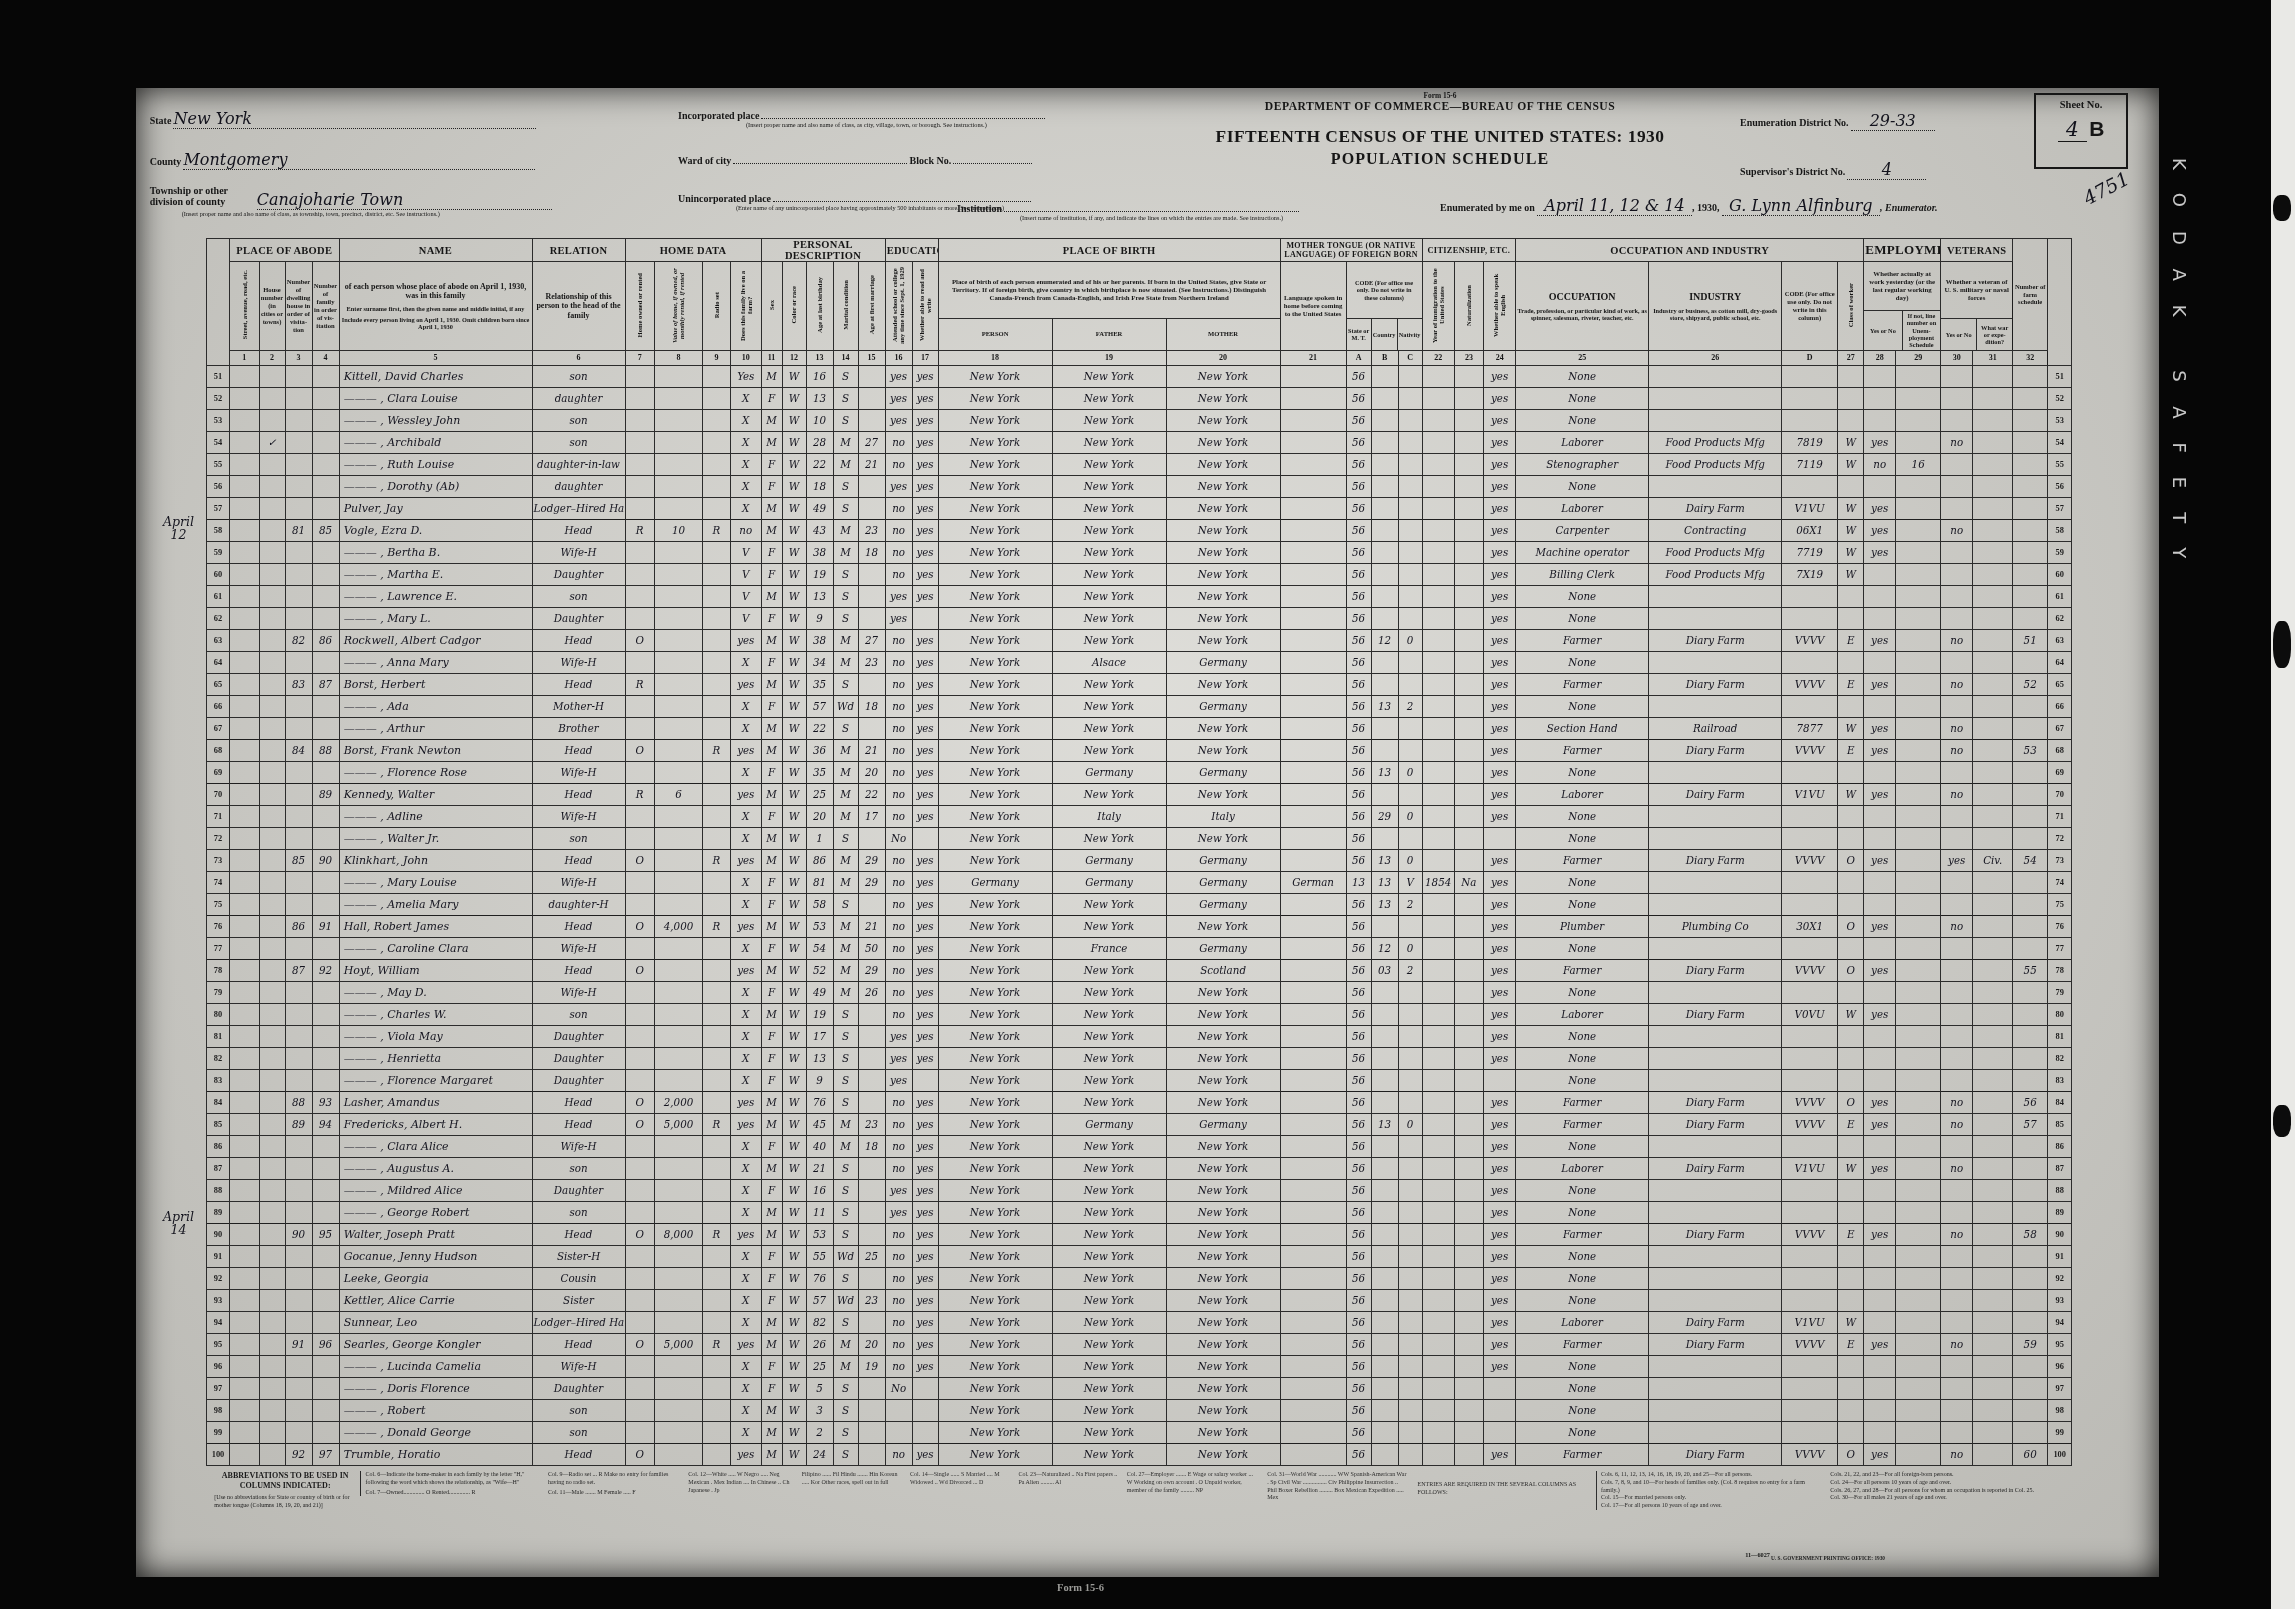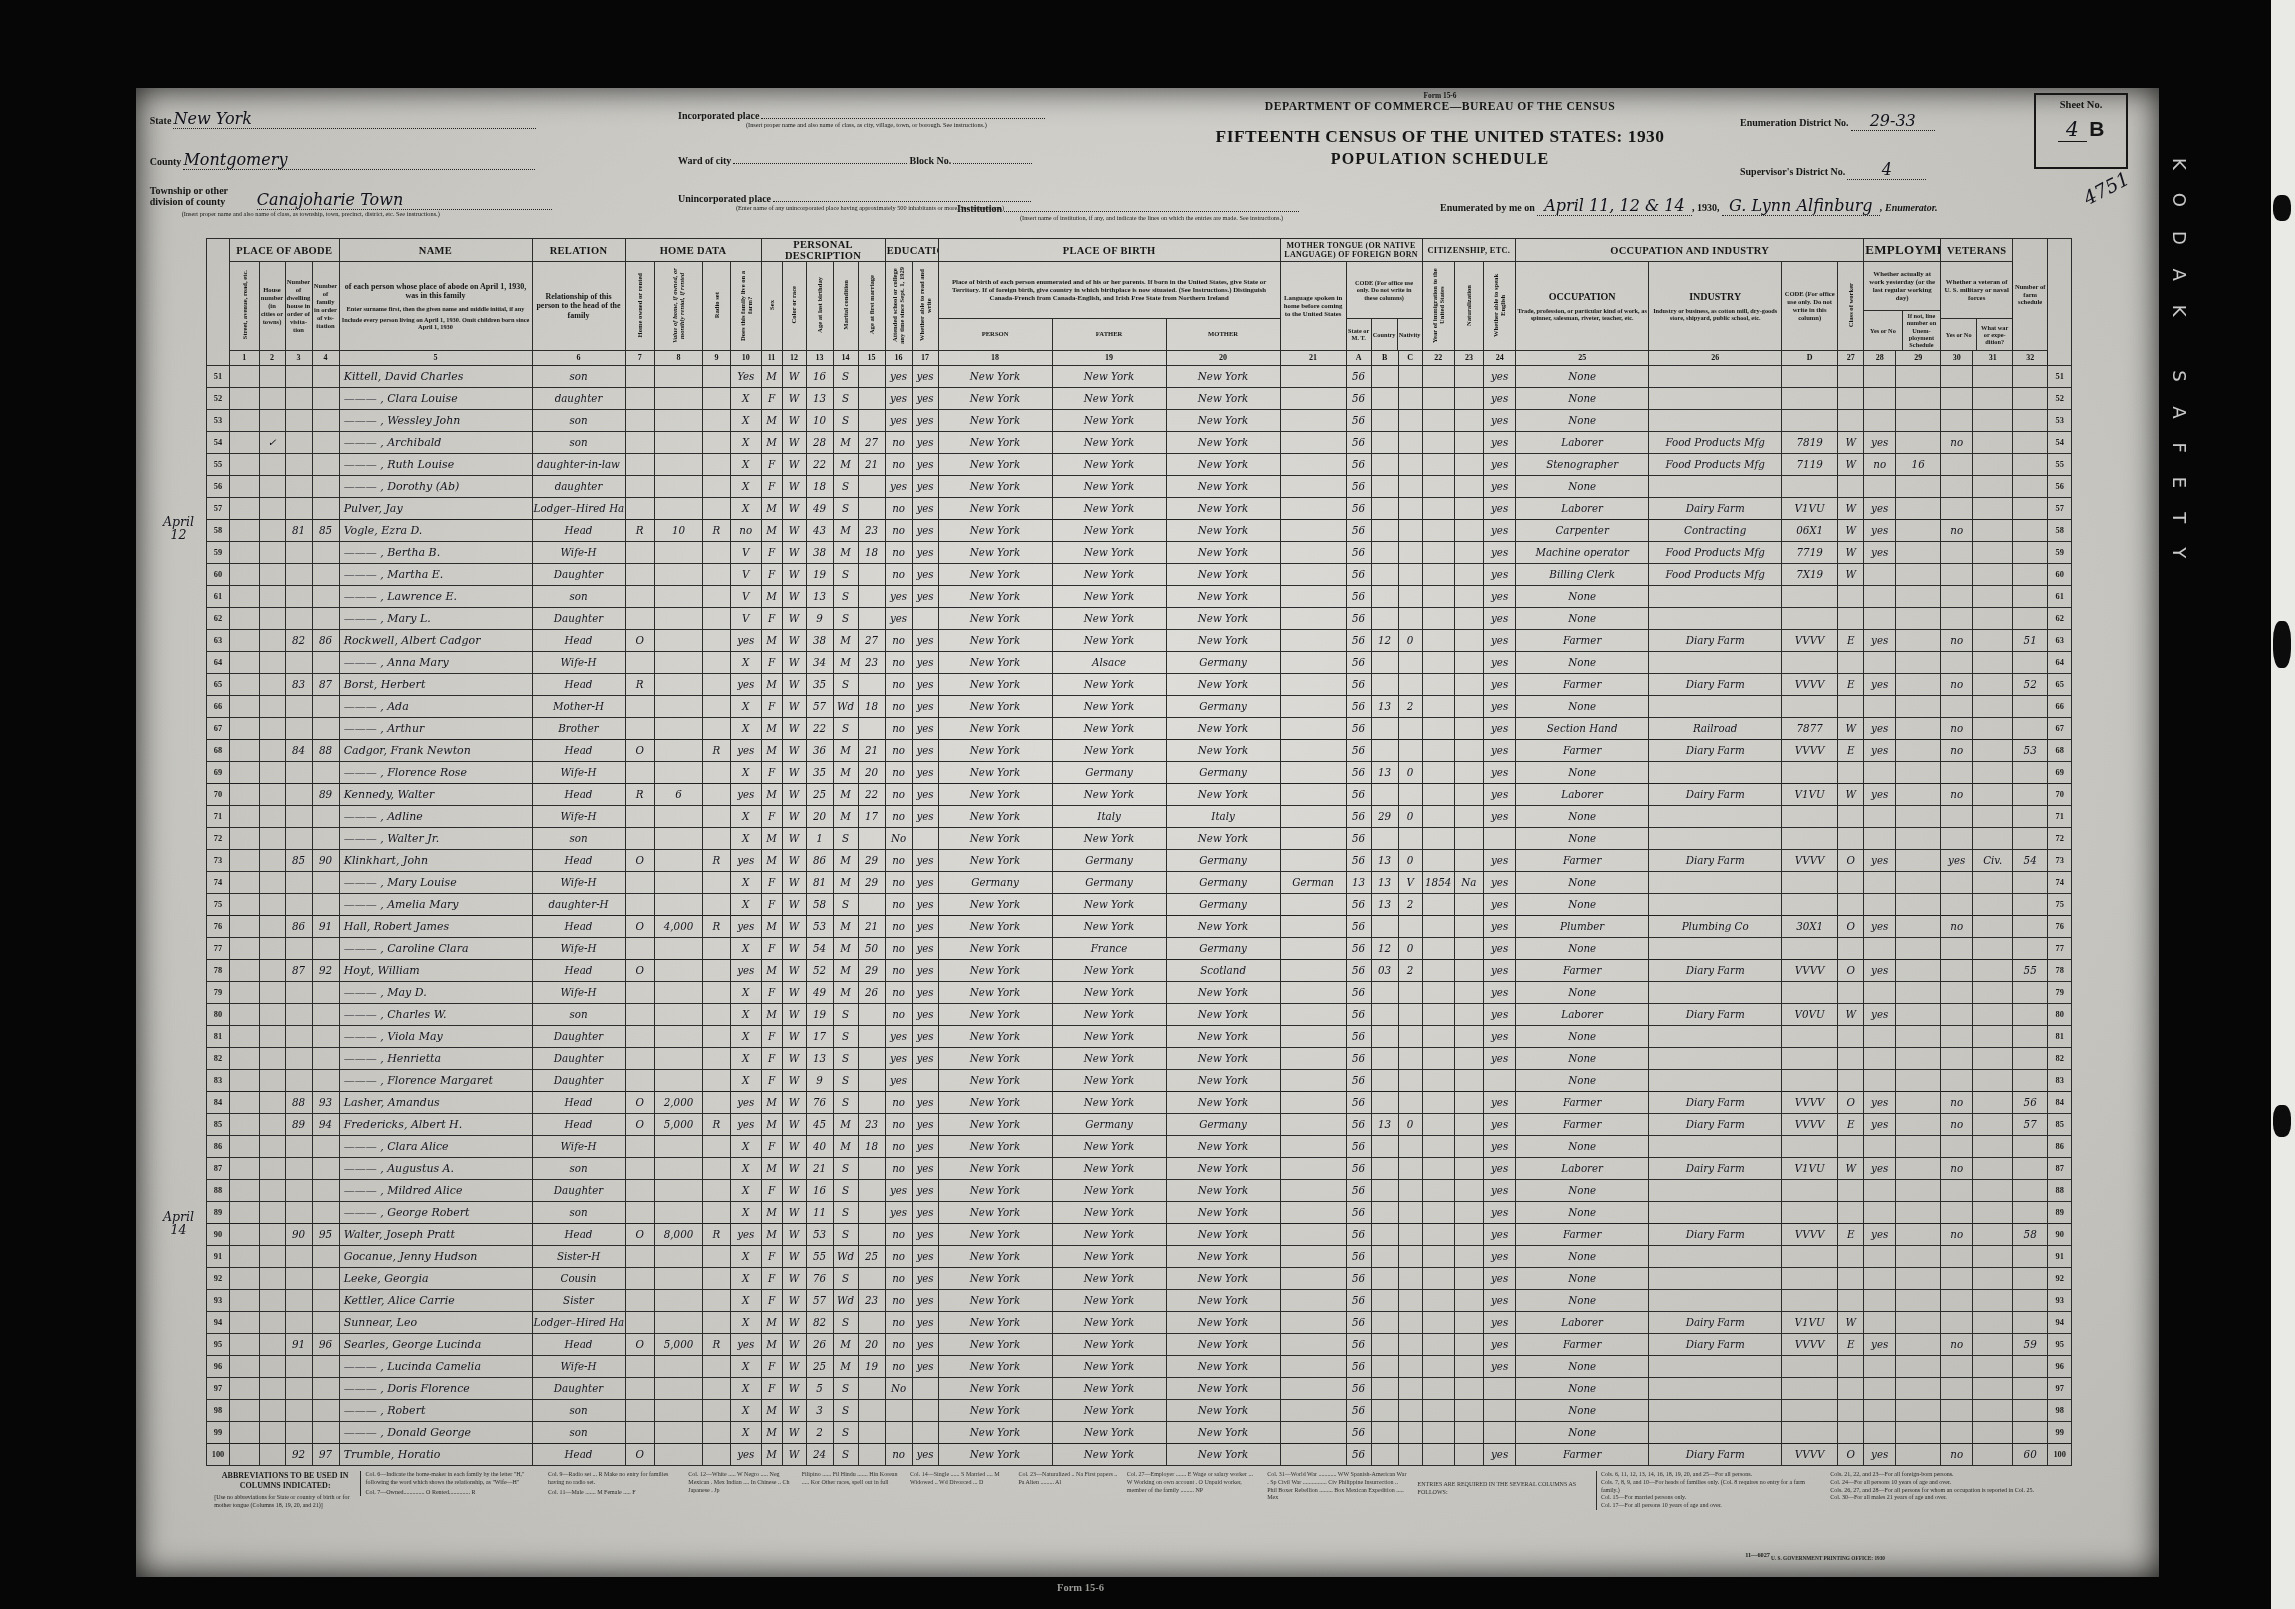--- a/index.html
+++ b/index.html
@@ -1004,21 +1004,21 @@
             <td class="hwc"></td>
             <td class="hwc bl2"></td>
             <td class="num bl2">67</td>
           </tr>
           <tr id="line-68" class="fam-start">
             <td class="num">68</td>
             <td class="hwc bl2"></td>
             <td class="hwc"></td>
             <td class="hwc">84</td>
             <td class="hwc">88</td>
-            <td class="hwc namec bl2">Cadgor, Frank Newton</td>
+            <td class="hwc namec bl2">Borst, Frank Newton</td>
             <td class="hwc bl2">Head</td>
             <td class="hwc bl2">O</td>
             <td class="hwc"></td>
             <td class="hwc">R</td>
             <td class="hwc">yes</td>
             <td class="hwc bl2">M</td>
             <td class="hwc">W</td>
             <td class="hwc">36</td>
             <td class="hwc">M</td>
             <td class="hwc">21</td>
@@ -2084,21 +2084,21 @@
             <td class="hwc"></td>
             <td class="hwc bl2"></td>
             <td class="num bl2">94</td>
           </tr>
           <tr id="line-95" class="fam-start dot">
             <td class="num">95</td>
             <td class="hwc bl2"></td>
             <td class="hwc"></td>
             <td class="hwc">91</td>
             <td class="hwc">96</td>
-            <td class="hwc namec bl2">Searles, George Lucinda</td>
+            <td class="hwc namec bl2">Searles, George Kongler</td>
             <td class="hwc bl2">Head</td>
             <td class="hwc bl2">O</td>
             <td class="hwc">5,000</td>
             <td class="hwc">R</td>
             <td class="hwc">yes</td>
             <td class="hwc bl2">M</td>
             <td class="hwc">W</td>
             <td class="hwc">26</td>
             <td class="hwc">M</td>
             <td class="hwc">20</td>

